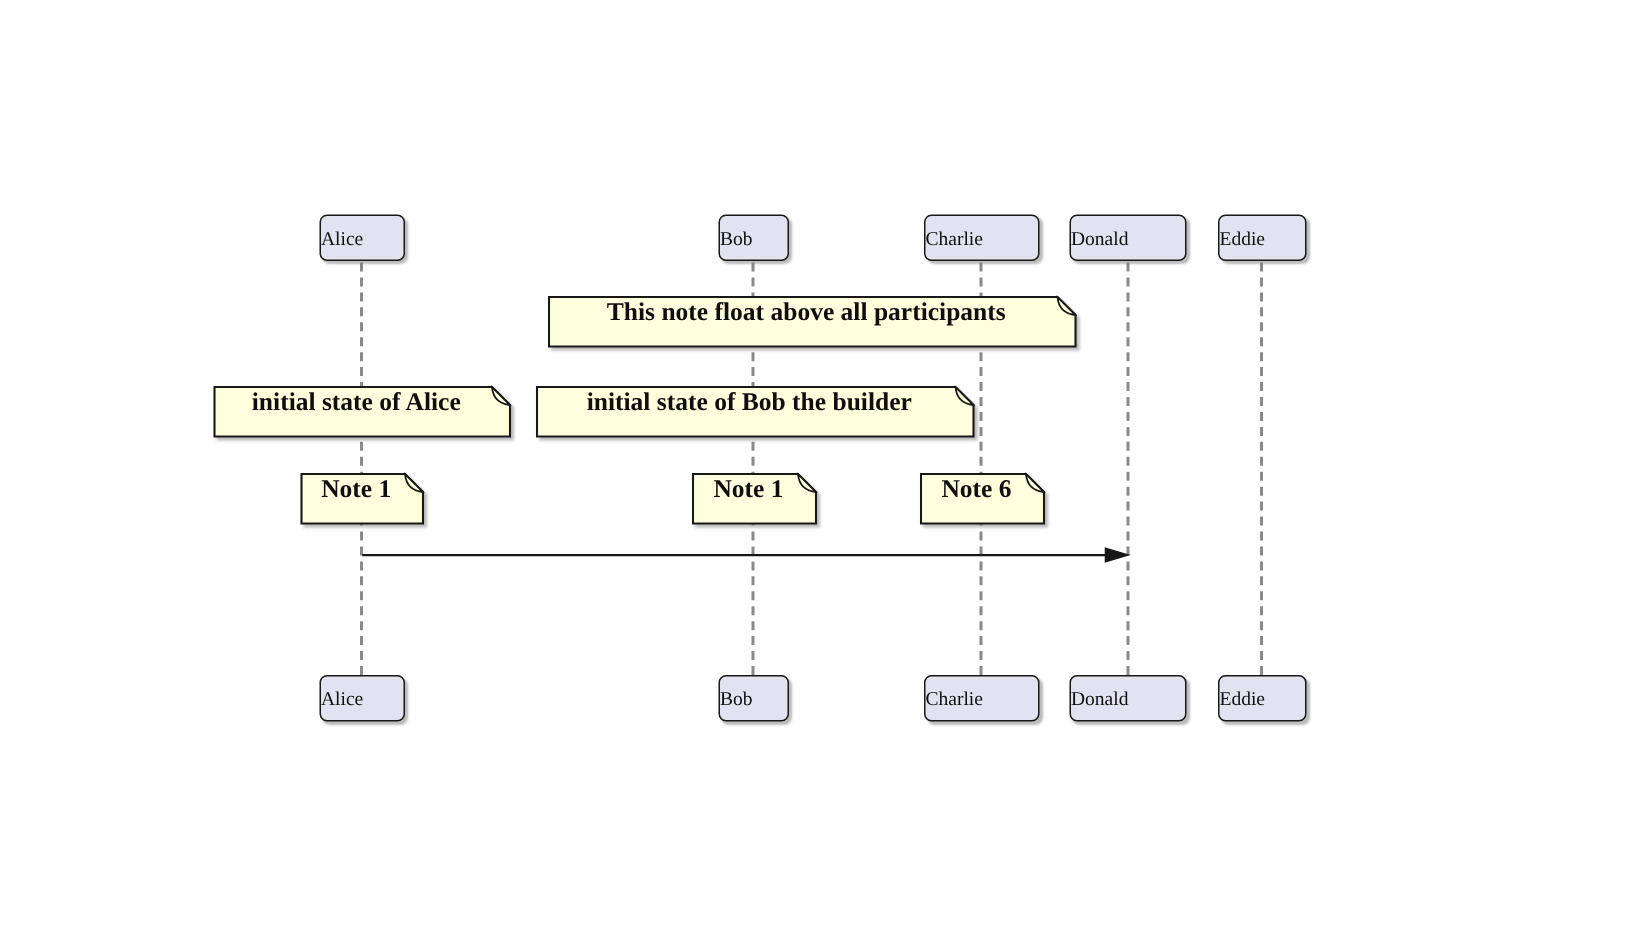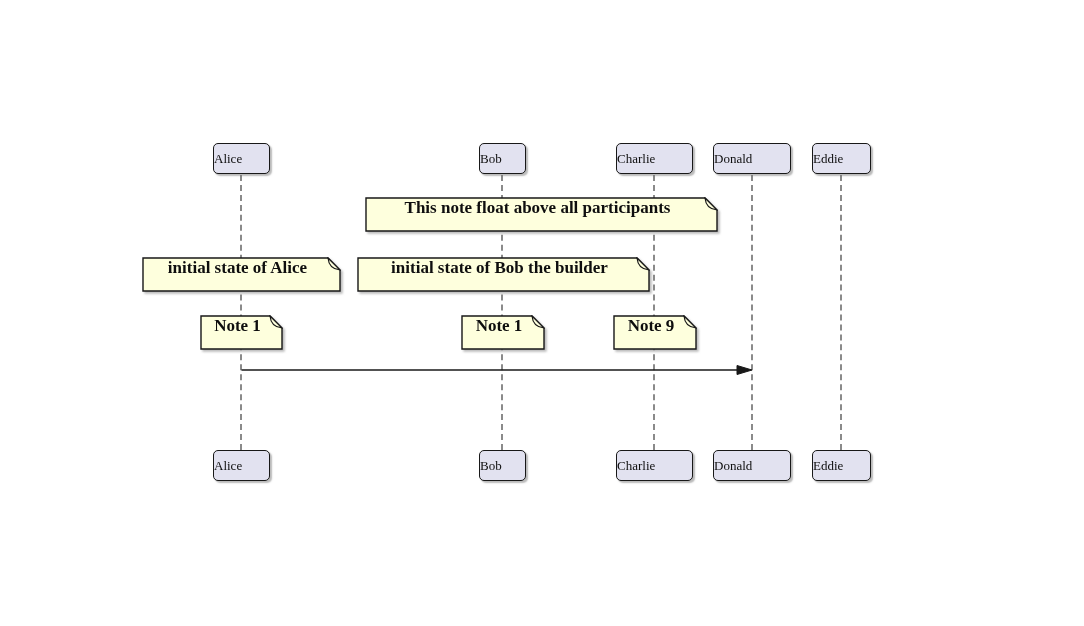--- a/index.html
+++ b/index.html
@@ -144,16 +144,16 @@
         <polygon points="1,1 71,1 83,13 83,34 1,34" fill="#FEFFDD" stroke="#181818" stroke-width="1.4" stroke-linejoin="miter"></polygon>
         <path d="M 71,1 Q 72,12 83,13 Z" fill="#FEFFDD" stroke="#181818" stroke-width="1.2"></path>
       </svg>
     <span class="note-text">Note 1</span>
   </div>
   <div class="note" style="left:613px; top:315px; width:84px">
       <svg width="84" height="35">
         <polygon points="1,1 71,1 83,13 83,34 1,34" fill="#FEFFDD" stroke="#181818" stroke-width="1.4" stroke-linejoin="miter"></polygon>
         <path d="M 71,1 Q 72,12 83,13 Z" fill="#FEFFDD" stroke="#181818" stroke-width="1.2"></path>
       </svg>
-    <span class="note-text">Note 9</span>
+    <span class="note-text">Note 6</span>
   </div>
 
 </div>
 
 </body></html>

